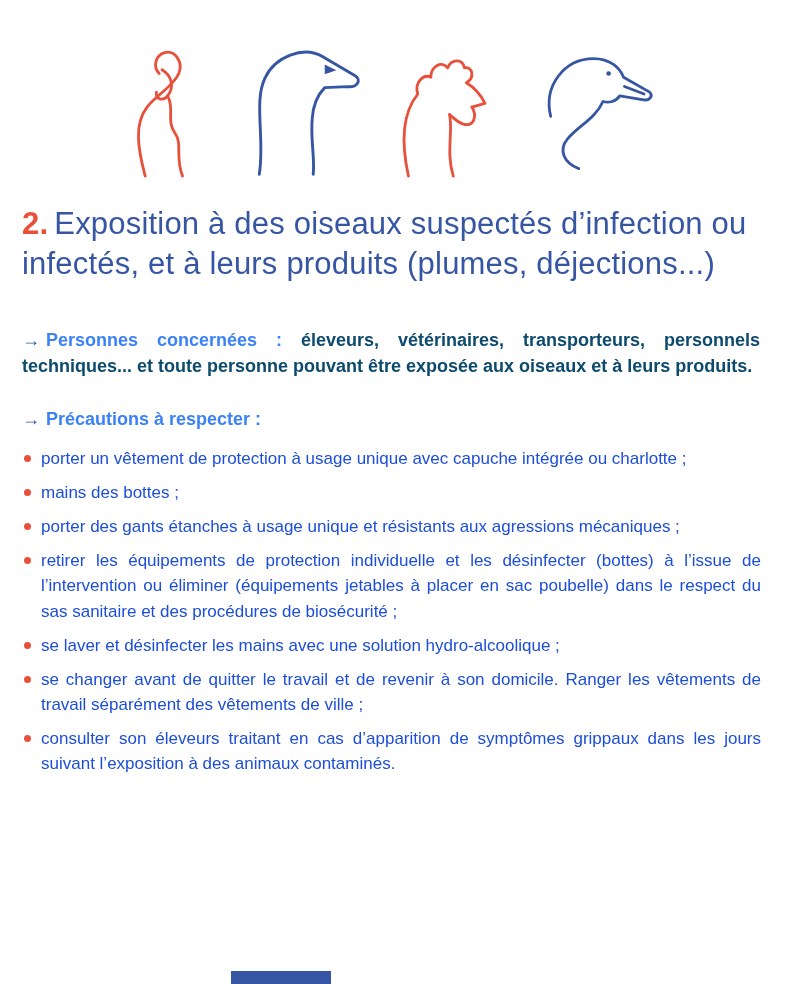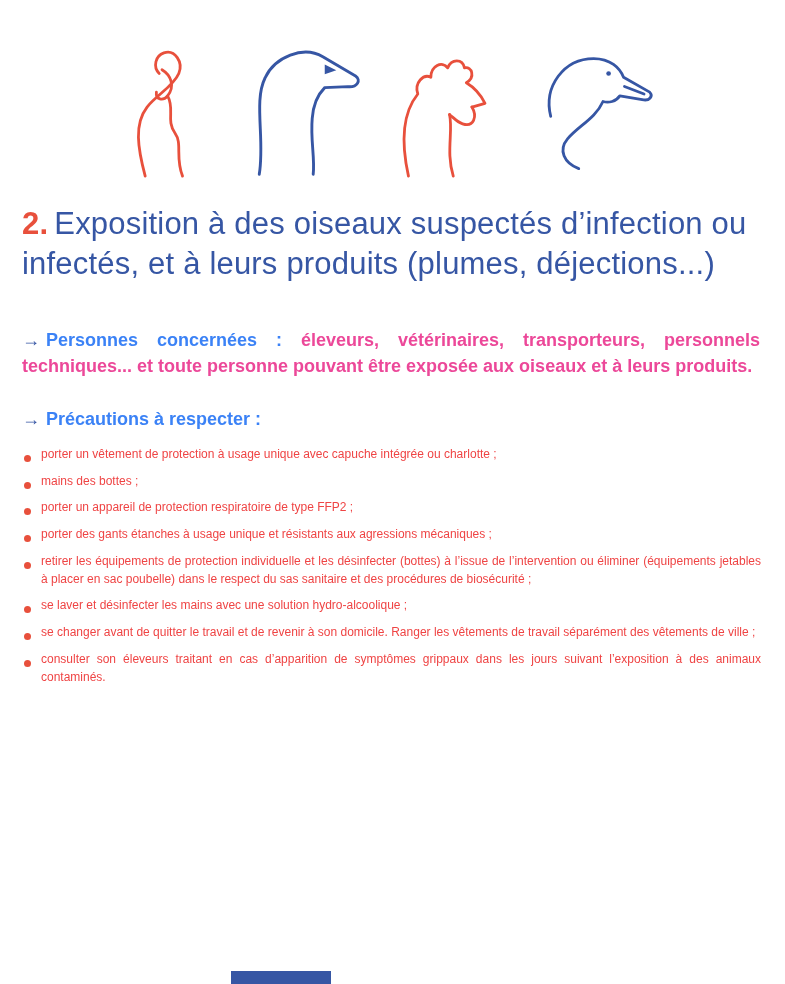--- a/index.html
+++ b/index.html
@@ -40,41 +40,41 @@
   .section-intro {
     margin-top: 42px;
     font-size: 18px;
     font-weight: 700;
     line-height: 1.45;
     max-width: 738px;
     text-align: justify;
   }
   .arrow { color: #3656a4; margin-right: 6px; }
   .label-blue { color: #3b82f6; }
-  .text-red { color: #ec4899; }
+  .text-red { color: #0c4a6e; }
 
   .precautions-heading {
     margin-top: 30px;
     font-size: 18px;
     font-weight: 700;
     color: #3656a4;
   }
 
   
   ul.bullets {
     list-style: none;
     margin-top: 16px;
     max-width: 740px;
   }
   ul.bullets li {
     position: relative;
     padding-left: 19px;
-    font-size: 12px;
+    font-size: 17px;
     line-height: 1.48;
-    color: #ef4444;
+    color: #1d4ed8;
     margin-bottom: 9px;
     text-align: justify;
   }
   ul.bullets li::before {
     content: "";
     position: absolute;
     left: 2px;
     top: 9px;
     width: 7px;
     height: 7px;
@@ -134,21 +134,20 @@
 
   <h1 class="title"><span class="num">2.</span><span>Exposition à des oiseaux suspectés d’infection ou infectés, et à leurs produits (plumes, déjections...)</span></h1>
 
   <p class="section-intro"><span class="arrow">→</span><span class="label-blue">Personnes concernées :</span> <span class="text-red">éleveurs, vétérinaires, transporteurs, personnels techniques... et toute personne pouvant être exposée aux oiseaux et à leurs produits.</span></p>
 
   <p class="precautions-heading"><span class="arrow">→</span><span class="label-blue">Précautions à respecter :</span></p>
 
   <ul class="bullets">
     <li>porter un vêtement de protection à usage unique avec capuche intégrée ou charlotte ;</li>
     <li>mains des bottes ;</li>
-    <li>porter un appareil de protection respiratoire de type FFP2 ;</li>
     <li>porter des gants étanches à usage unique et résistants aux agressions mécaniques ;</li>
     <li>retirer les équipements de protection individuelle et les désinfecter (bottes) à l’issue de l’intervention ou éliminer (équipements jetables à placer en sac poubelle) dans le respect du sas sanitaire et des procédures de biosécurité ;</li>
     <li>se laver et désinfecter les mains avec une solution hydro-alcoolique ;</li>
     <li>se changer avant de quitter le travail et de revenir à son domicile. Ranger les vêtements de travail séparément des vêtements de ville ;</li>
     <li>consulter son éleveurs traitant en cas d’apparition de symptômes grippaux dans les jours suivant l’exposition à des animaux contaminés.</li>
   </ul>
 
 </div>
 
 <div class="footer-bar"></div>

